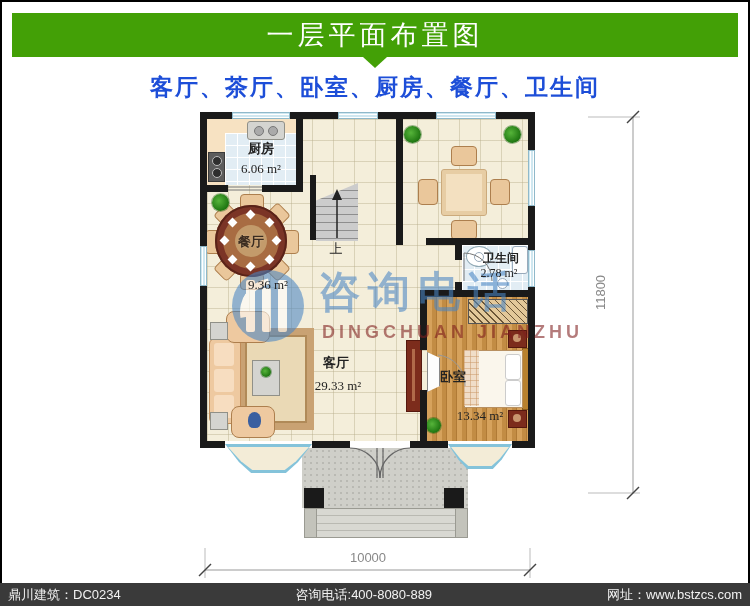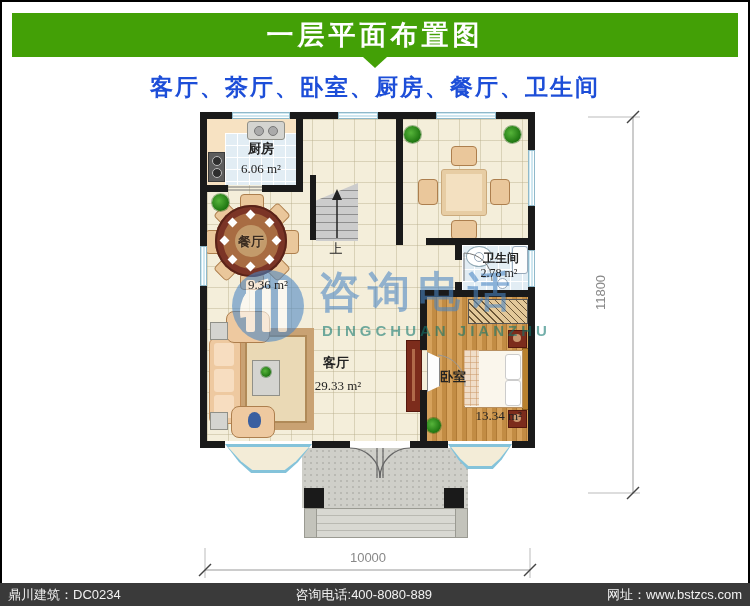--- a/index.html
+++ b/index.html
@@ -5,21 +5,21 @@
   html,body{margin:0;padding:0;background:#888;}
   #stage{
     position:relative;width:750px;height:606px;background:#fff;overflow:hidden;
     font-family:"Liberation Sans","DejaVu Sans",sans-serif;
     box-shadow:inset 0 0 0 2px #000;
   }
   .abs{position:absolute;}
   
   .green-bar{left:12px;top:13px;width:726px;height:44px;background:#43a006;
     display:flex;align-items:center;justify-content:center;z-index:5;}
-  .green-bar .t{color:#fff;font-size:27px;font-weight:bold;letter-spacing:4px;}
+  .green-bar .t{color:#fff;font-size:27px;font-weight:normal;letter-spacing:4px;}
   .notch{left:363px;top:57px;width:0;height:0;border-left:12px solid transparent;
     border-right:12px solid transparent;border-top:11px solid #43a006;z-index:5;}
   .subtitle{left:0;top:72px;width:750px;text-align:center;font-size:23px;font-weight:bold;
     color:#1d4ed8;letter-spacing:2px;z-index:5;}
   
   .tile-beige{background-color:#f4eeda;
     background-image:linear-gradient(rgba(185,175,140,.45) 1px,transparent 1px),
       linear-gradient(90deg,rgba(185,175,140,.45) 1px,transparent 1px);
     background-size:21px 21px;}
   .tile-blue{background-color:#e2edf4;
@@ -54,21 +54,21 @@
     background-image:linear-gradient(180deg,transparent 6px,#9a9a92 7px,transparent 7px,transparent 14px,#9a9a92 15px,transparent 15px,transparent 21px,#9a9a92 22px,transparent 22px);}
   .stepcap{top:508px;width:11px;height:28px;background:#c3c3bb;border:1px solid #9a9a92;z-index:9;}
   
   .wm{left:232px;top:262px;width:300px;height:92px;opacity:.58;z-index:35;pointer-events:none;}
   .wm .logo{position:absolute;left:0;top:8px;width:72px;height:72px;border-radius:50%;
     background:#4a86c4;overflow:hidden;}
   .wm .logo .bar{position:absolute;top:10px;width:9px;height:52px;background:#fff;border-radius:2px;}
   .wm .logo .arc{position:absolute;left:8px;top:8px;width:56px;height:56px;border-radius:50%;
     border:6px solid transparent;border-left-color:#fff;transform:rotate(35deg);}
   .wm .cn{position:absolute;left:86px;top:2px;font-size:42px;font-weight:900;color:#4a86c4;letter-spacing:8px;white-space:nowrap;}
-  .wm .en{position:absolute;left:90px;top:60px;font-size:15px;font-weight:bold;color:#0f766e;letter-spacing:4px;white-space:nowrap;}
+  .wm .en{position:absolute;left:90px;top:60px;font-size:18px;font-weight:bold;color:#7f1d1d;letter-spacing:4px;white-space:nowrap;}
   
   .dim{color:#888;font-size:13px;z-index:6;text-align:center;}
   
   .footer{left:0;bottom:0;width:750px;height:23px;background:#3a3a3a;color:#f2f2f2;
     display:flex;align-items:center;justify-content:space-between;font-size:13px;
     padding:0 8px;box-sizing:border-box;z-index:50;white-space:nowrap;}
   svg.overlay{position:absolute;left:0;top:0;z-index:30;pointer-events:none;}
 </style>
 </head>
 <body>
@@ -262,21 +262,21 @@
   <div class="abs label" style="left:228px;top:277px;width:80px;">9.36 m²</div>
 
 
   <div class="abs label" style="left:466px;top:250px;width:70px;font-size:12px;"><b>卫生间</b></div>
   <div class="abs label" style="left:464px;top:266px;width:70px;font-size:12px;">2.78 m²</div>
 
   <div class="abs label" style="left:296px;top:354px;width:80px;"><b>客厅</b></div>
   <div class="abs label" style="left:298px;top:378px;width:80px;">29.33 m²</div>
 
   <div class="abs label" style="left:430px;top:368px;width:46px;"><b>卧室</b></div>
-  <div class="abs label" style="left:438px;top:408px;width:84px;text-align:right;">13.34 m²</div>
+  <div class="abs label" style="left:438px;top:408px;width:84px;">13.34 m²</div>
 
   <div class="abs label" style="left:328px;top:240px;width:16px;">上</div>
 
   <div class="abs dim" style="left:570px;top:285px;width:60px;transform:rotate(-90deg);">11800</div>
   <div class="abs dim" style="left:338px;top:550px;width:60px;">10000</div>
 
   <div class="abs wm">
     <div class="logo">
       <div class="bar" style="left:14px;"></div>
       <div class="bar" style="left:30px;top:18px;height:44px;"></div>

